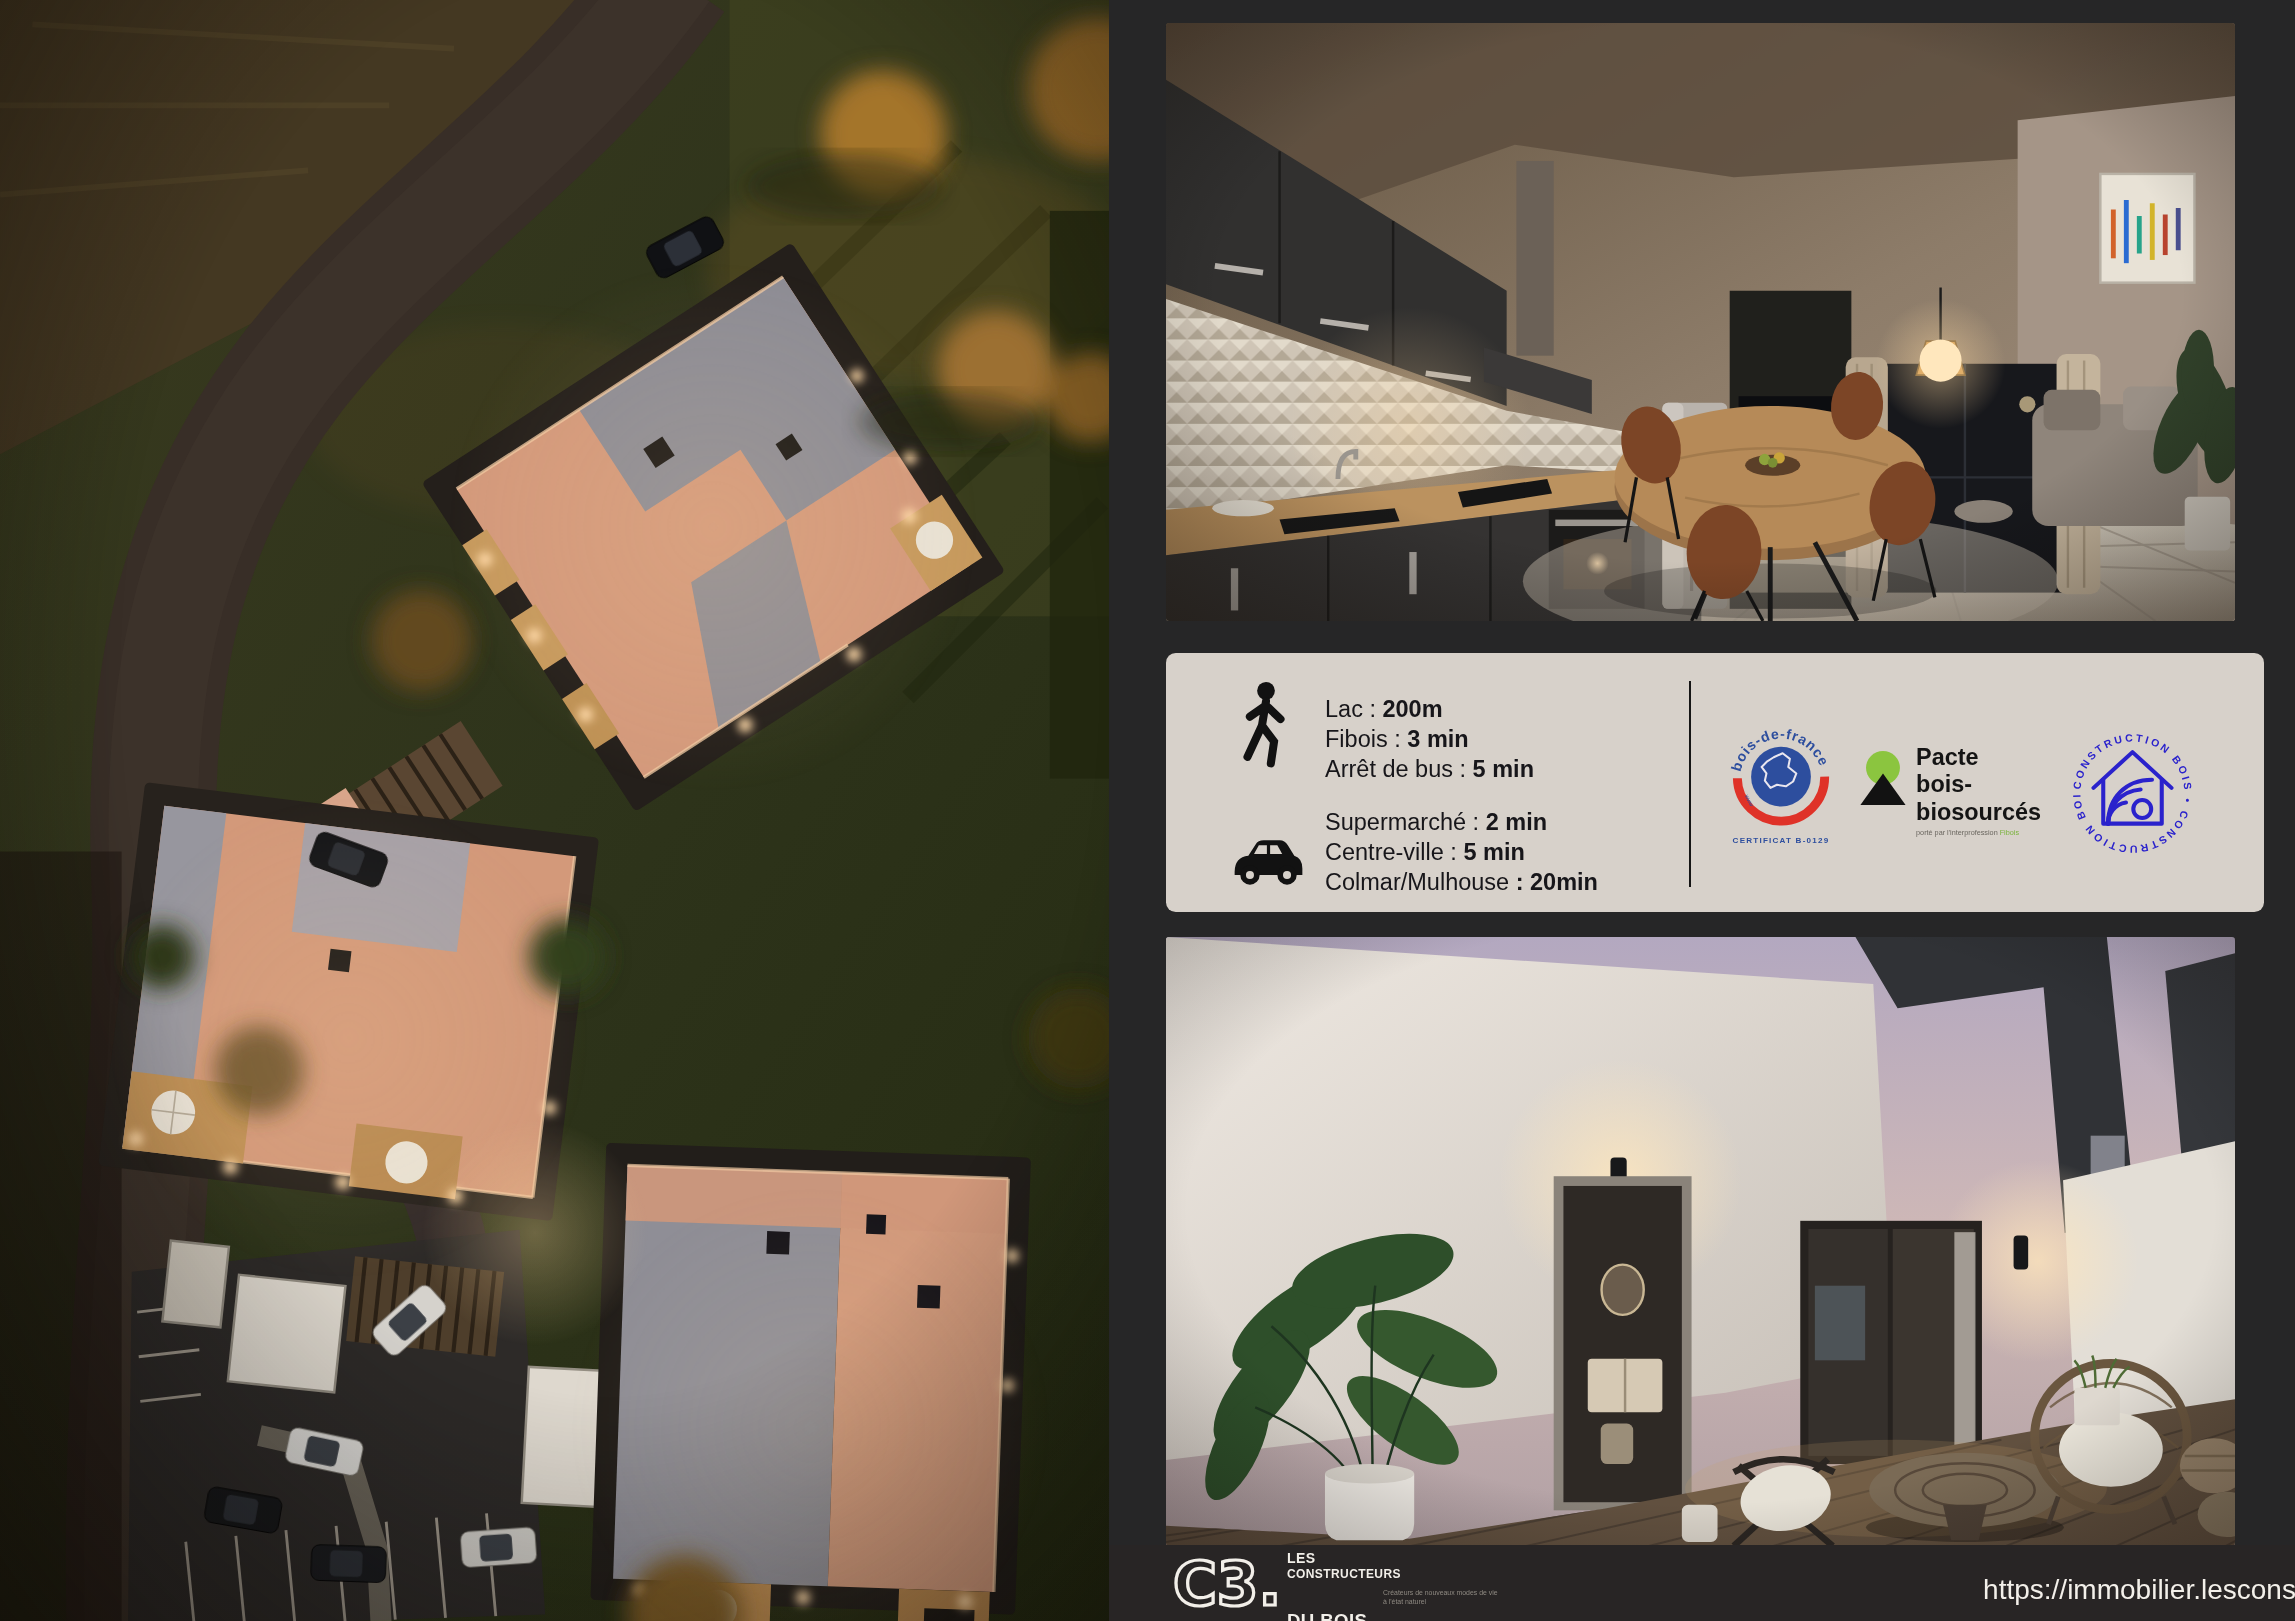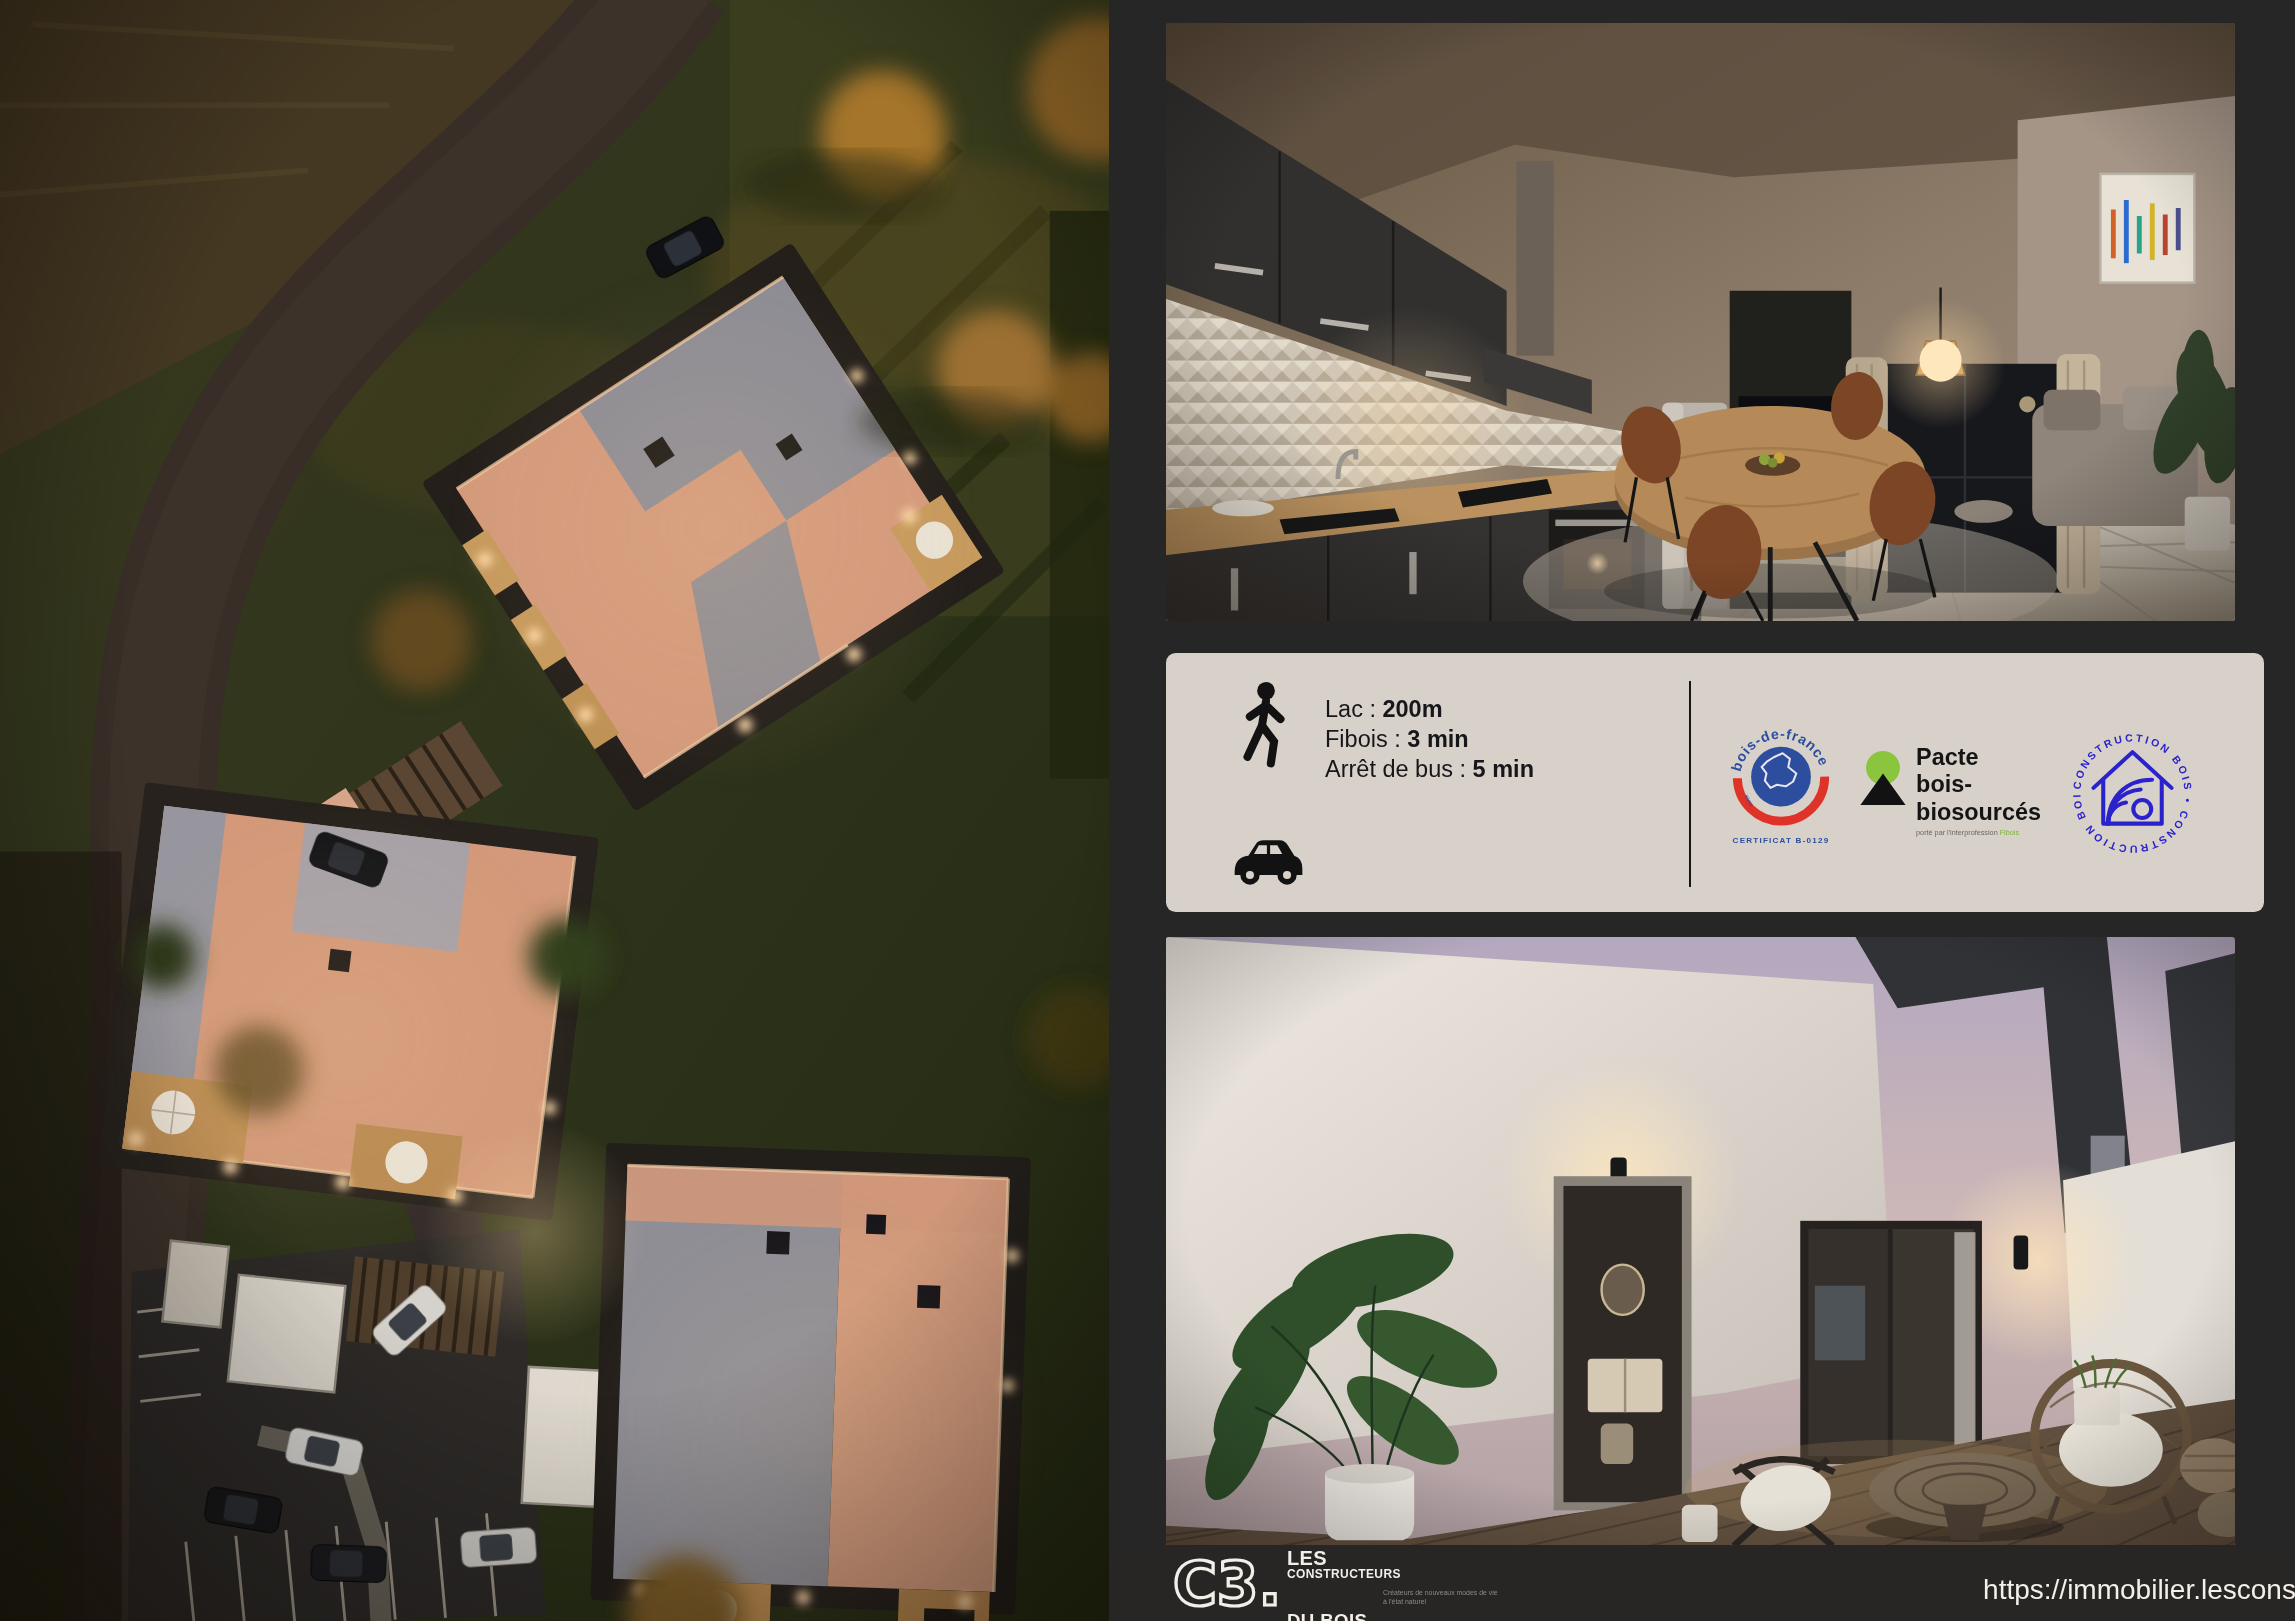--- a/index.html
+++ b/index.html
@@ -10,21 +10,21 @@
   .photo svg{display:block;width:100%;height:100%;}
   
   #info-panel{position:absolute;left:1166px;top:653px;width:1069px;height:259px;
               border-radius:9.7px;}
   .row{height:30px;line-height:30px;font-size:23.5px;color:#17161a;white-space:nowrap;}
   .row b{font-weight:700;}
   .divider{position:absolute;left:523px;top:28px;width:2.4px;height:206px;background:#151515;}
   
   #footer{position:absolute;left:1109px;top:1545px;width:1186px;height:96px;background:#282525;}
   .brand{position:absolute;left:178px;top:5.7px;color:#f2efe9;font-weight:800;}
-  .brand .l1{font-size:20px;line-height:15.4px;letter-spacing:0.4px;}
+  .brand .l1{font-size:14px;line-height:15.4px;letter-spacing:0.4px;}
   .brand .l2{font-size:12px;line-height:16px;letter-spacing:0.4px;}
   .brand .l3{font-size:18.6px;line-height:21px;letter-spacing:0.4px;margin-top:28px;}
   .tagline{position:absolute;left:274px;top:43px;color:#8f8a82;font-size:6.9px;line-height:9px;width:178px;}
   .url{position:absolute;left:568px;top:29px;width:843px;text-align:right;color:#f3f0ea;font-size:28px;font-weight:400;}
 </style>
 </head>
 <body>
 
 <div id="flyer">
 
@@ -449,20 +449,25 @@
     <svg class="abs" style="left:63px;top:180px;" width="79" height="55" viewBox="0 0 98 68">
       <path d="M7 48 Q7 30 24 28 L33 14 Q36 9 43 9 L63 9 Q69 9 73 15 L81 28 Q91 31 91 44 L91 52 L7 52 Z" fill="#121212"></path>
       <path d="M37 15 L60 15 L66 26 L31 26 Z" fill="#d7d1ca"></path>
       <line x1="49" y1="14" x2="49" y2="27" stroke="#121212" stroke-width="4"></line>
       <circle cx="26" cy="52" r="12" fill="#121212"></circle>
         <circle cx="26" cy="52" r="5" fill="#d7d1ca"></circle>
       <circle cx="72" cy="52" r="12" fill="#121212"></circle>
         <circle cx="72" cy="52" r="5" fill="#d7d1ca"></circle>
     </svg>
 
+    <div class="abs" style="left:159px;top:154px;">
+      <div class="row"><span>Supermarché : </span><b>2 min</b></div>
+      <div class="row"><span>Centre-ville  : </span><b>5 min</b></div>
+      <div class="row"><span>Colmar/Mulhouse </span><b>: 20min</b></div>
+    </div>
 
     <div class="divider"></div>
 
     <svg class="abs" style="left:554px;top:59px;" width="122" height="139" viewBox="0 0 150 172">
       <path d="M 21 82 A 54 54 0 0 0 129 80" fill="none" stroke="#df3228" stroke-width="11"></path>
       <circle cx="75" cy="80" r="37" fill="#2d4e9e"></circle>
       <path d="M 66 56 l 11 -5 9 7 -2 10 10 8 -4 10 -9 6 -11 -2 -8 4 -7 -9 2 -9 -6 -8 7 -7 z" fill="none" stroke="#e9e6ef" stroke-width="2.5" stroke-linejoin="round"></path>
       <defs>
           <path id="bdfArc" d="M 24 84 A 51 51 0 0 1 126 84"></path>
         </defs>

